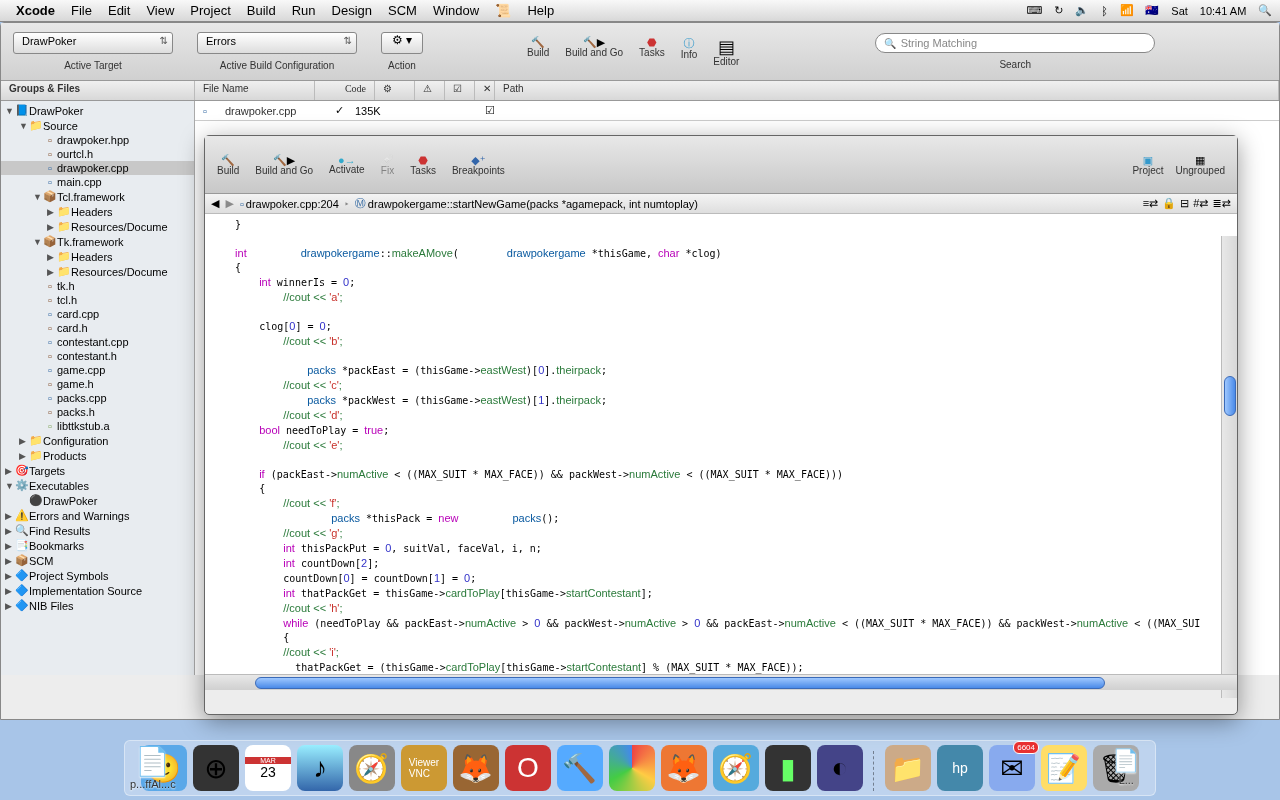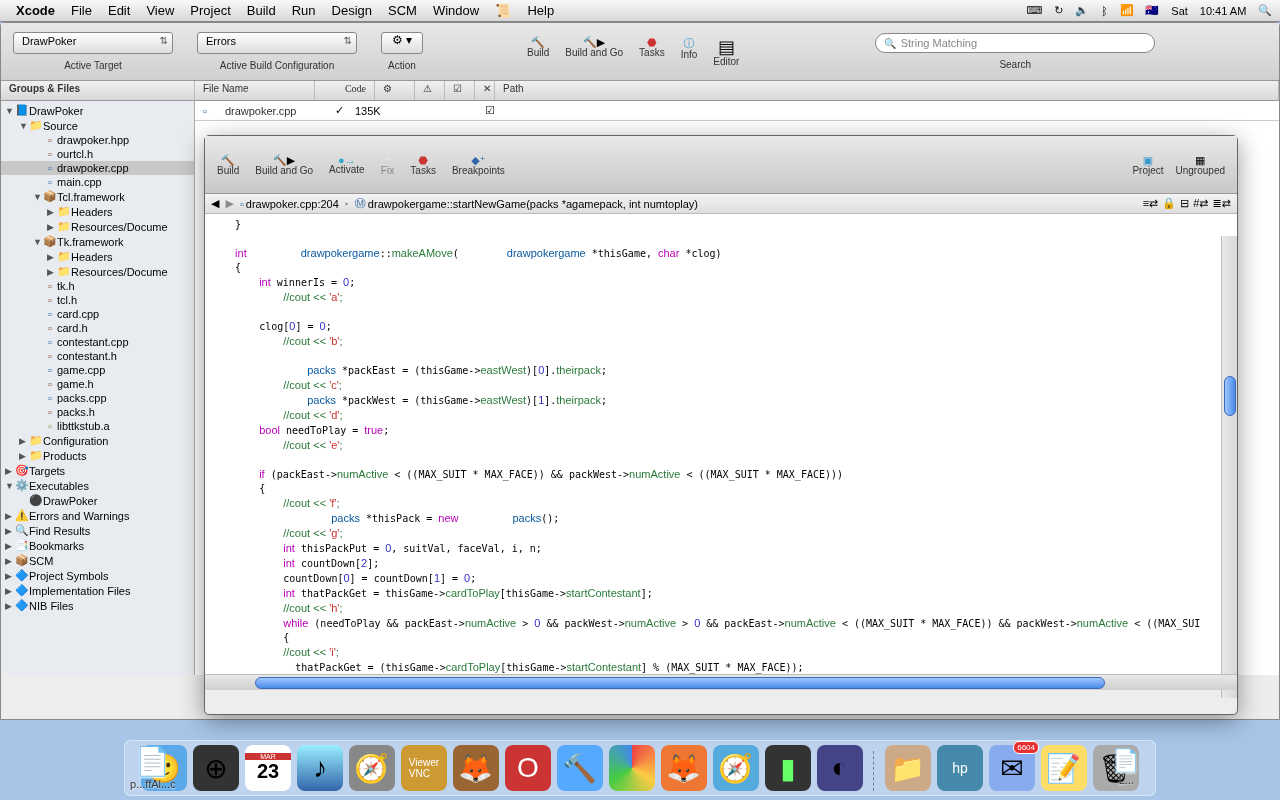--- a/index.html
+++ b/index.html
@@ -333,21 +333,21 @@
           <span>SCM</span>
         </div>
         <div class="tree-row tree-ind0">
           <span class="tree-disc">▶</span>
           <span class="tree-ico">🔷</span>
           <span>Project Symbols</span>
         </div>
         <div class="tree-row tree-ind0">
           <span class="tree-disc">▶</span>
           <span class="tree-ico">🔷</span>
-          <span>Implementation Files</span>
+          <span>Implementation Source</span>
         </div>
         <div class="tree-row tree-ind0">
           <span class="tree-disc">▶</span>
           <span class="tree-ico">🔷</span>
           <span>NIB Files</span>
         </div>
       </div>
     <div class="detail">
       <div class="detail-row">
         <span class="file-c">▫</span>
@@ -459,21 +459,21 @@
   <div class="ed-scroll-h">
       <div class="ed-thumb"></div>
     </div>
 </div>
 
 <div class="dock">
   <div class="dock-item" style="background:#5aa8e8;">🙂</div>
   <div class="dock-item" style="background:#333;">⊕</div>
   <div class="dock-item" style="background:#fff;flex-direction:column;">
       <div style="background:#c33;color:#fff;font-size:7px;width:100%;text-align:center;">MAR</div>
-      <div style="font-size:20px;font-weight:bold;">23</div>
+      <div style="font-size:14px;font-weight:normal;">23</div>
     </div>
   <div class="dock-item" style="background:linear-gradient(#9ef,#36a);">♪</div>
   <div class="dock-item" style="background:#888;">🧭</div>
   <div class="dock-item" style="background:#c93;font-size:10px;color:#fff;">Viewer<br>VNC</div>
   <div class="dock-item" style="background:#963;">🦊</div>
   <div class="dock-item" style="background:#c33;color:#fff;">O</div>
   <div class="dock-item" style="background:#5af;">🔨</div>
   <div class="dock-item" style="background:conic-gradient(#e44,#fc4,#4c4,#48e);"></div>
   <div class="dock-item" style="background:#e73;">🦊</div>
   <div class="dock-item" style="background:#5ad;">🧭</div>

